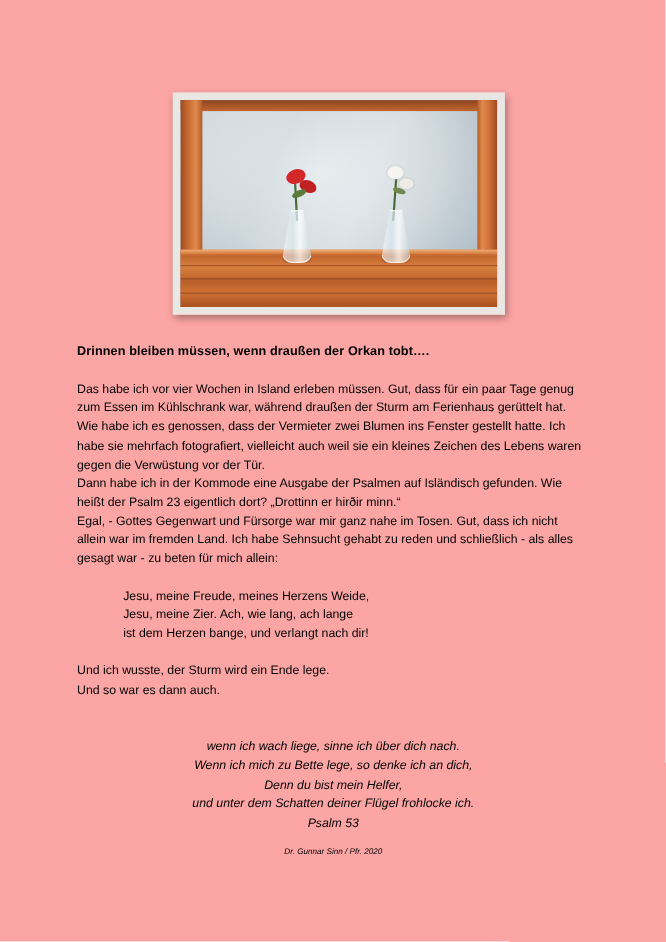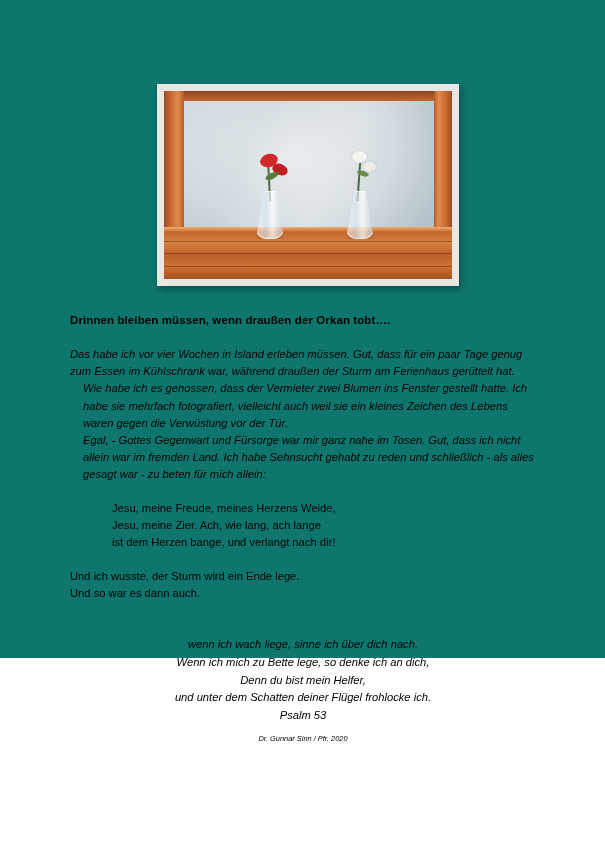--- a/index.html
+++ b/index.html
@@ -12,22 +12,22 @@
     height: 856px;
     position: relative;
     font-family: "Liberation Sans", sans-serif;
     color: #000000;
     overflow: hidden;
   }
   .page {
     position: absolute;
     left: 0; top: 0;
     width: 605px;
-    height: 658px;
-    background: #0f766e;
+    height: 856px;
+    background: #fca5a5;
   }
 
   
   .photo-wrap {
     position: absolute;
     left: 157px;
     top: 84px;
     width: 302px;
     height: 202px;
     box-shadow: 2px 3px 7px rgba(0,0,0,0.35);
@@ -145,23 +145,22 @@
     font-size: 11.5px;
     font-weight: bold;
     line-height: 1.5;
     margin: 0 0 17px 0;
     letter-spacing: 0.1px;
   }
   .para {
     font-size: 11.2px;
     line-height: 17.1px;
     margin: 0;
-    font-style: italic;
-  }
-  .para + .para { margin-top: 0; margin-left: 13px; }
+  }
+  .para + .para { margin-top: 0; }
   .gap { height: 17px; }
   .verse {
     font-size: 11.2px;
     line-height: 17.1px;
     margin: 0 0 0 42px;
   }
   .closing {
     font-size: 11.2px;
     line-height: 17.1px;
     margin: 0;
@@ -218,20 +217,21 @@
       </div>
     </div>
   </div>
 
   <div class="content">
 
     <p class="heading">Drinnen bleiben müssen, wenn draußen der Orkan tobt….</p>
 
     <p class="para">Das habe ich vor vier Wochen in Island erleben müssen. Gut, dass für ein paar Tage genug zum Essen im Kühlschrank war, während draußen der Sturm am Ferienhaus gerüttelt hat.</p>
     <p class="para">Wie habe ich es genossen, dass der Vermieter zwei Blumen ins Fenster gestellt hatte. Ich habe sie mehrfach fotografiert, vielleicht auch weil sie ein kleines Zeichen des Lebens waren gegen die Verwüstung vor der Tür.</p>
+    <p class="para">Dann habe ich in der Kommode eine Ausgabe der Psalmen auf Isländisch gefunden. Wie heißt der Psalm 23 eigentlich dort? „Drottinn er hirðir minn.“</p>
     <p class="para">Egal, - Gottes Gegenwart und Fürsorge war mir ganz nahe im Tosen. Gut, dass ich nicht allein war im fremden Land. Ich habe Sehnsucht gehabt zu reden und schließlich - als alles gesagt war - zu beten für mich allein:</p>
 
     <div class="gap"></div>
 
     <p class="verse">Jesu, meine Freude, meines Herzens Weide,</p>
     <p class="verse">Jesu, meine Zier. Ach, wie lang, ach lange</p>
     <p class="verse">ist dem Herzen bange, und verlangt nach dir!</p>
 
     <div class="gap"></div>
 

